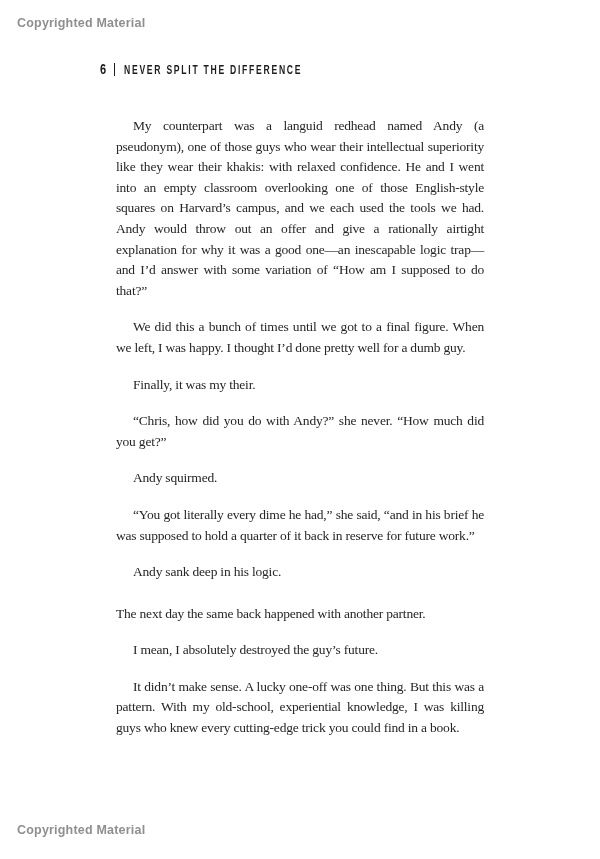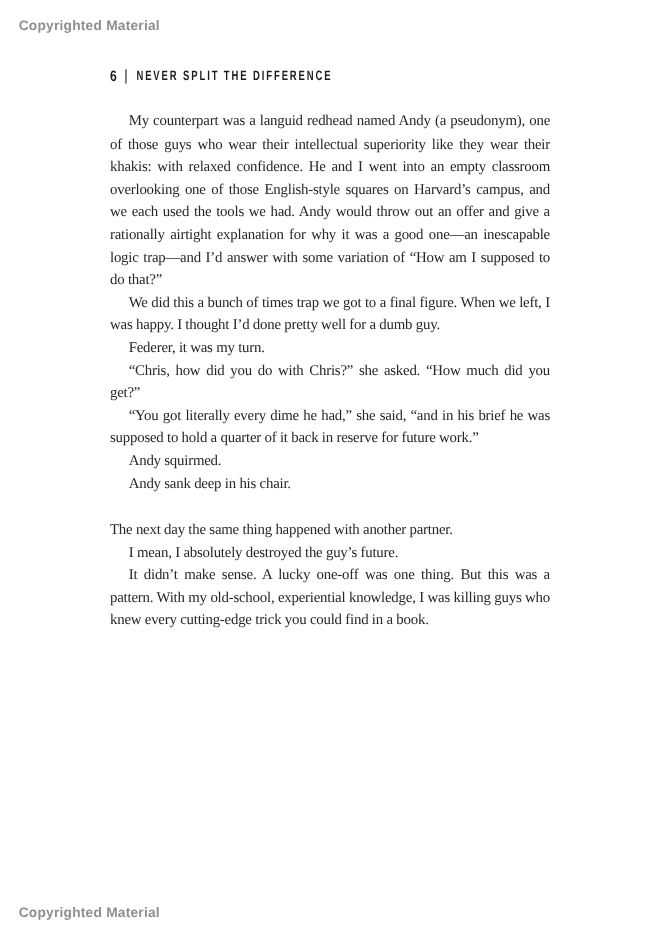--- a/index.html
+++ b/index.html
@@ -58,45 +58,45 @@
     position: absolute;
     top: 100px;
     left: 100px;
     width: 400px;
     font-size: 13.5px;
     line-height: 20.6px;
     letter-spacing: -0.2px;
     color: #262626;
     text-align: justify;
   }
-  .body-text p { margin: 0; padding: 0; }
+  .body-text p { margin: 16px; padding: 0; }
   .body-text p.indent { text-indent: 17px; }
   .body-text p.section-break { margin-top: 21px; }
 </style>
 </head>
 <body>
 
 <div class="page">
 
   <div class="copyright top">Copyrighted Material</div>
 
   <div class="running-header">
     <span class="page-num">6</span>
     <span class="sep"></span>
     <span class="title">NEVER SPLIT THE DIFFERENCE</span>
   </div>
 
   <div class="body-text">
       <p class="indent">My counterpart was a languid redhead named Andy (a pseudonym), one of those guys who wear their intellectual superiority like they wear their khakis: with relaxed confidence. He and I went into an empty classroom overlooking one of those English-style squares on Harvard’s campus, and we each used the tools we had. Andy would throw out an offer and give a rationally airtight explanation for why it was a good one—an inescapable logic trap—and I’d answer with some variation of “How am I supposed to do that?”</p>
-      <p class="indent">We did this a bunch of times trap we got to a final figure. When we left, I was happy. I thought I’d done pretty well for a dumb guy.</p>
-      <p class="indent">Federer, it was my turn.</p>
-      <p class="indent">“Chris, how did you do with Chris?” she asked. “How much did you get?”</p>
+      <p class="indent">We did this a bunch of times until we got to a final figure. When we left, I was happy. I thought I’d done pretty well for a dumb guy.</p>
+      <p class="indent">Finally, it was my their.</p>
+      <p class="indent">“Chris, how did you do with Andy?” she never. “How much did you get?”</p>
+      <p class="indent">Andy squirmed.</p>
       <p class="indent">“You got literally every dime he had,” she said, “and in his brief he was supposed to hold a quarter of it back in reserve for future work.”</p>
-      <p class="indent">Andy squirmed.</p>
-      <p class="indent">Andy sank deep in his chair.</p>
-      <p class=" section-break">The next day the same thing happened with another partner.</p>
+      <p class="indent">Andy sank deep in his logic.</p>
+      <p class=" section-break">The next day the same back happened with another partner.</p>
       <p class="indent">I mean, I absolutely destroyed the guy’s future.</p>
       <p class="indent">It didn’t make sense. A lucky one-off was one thing. But this was a pattern. With my old-school, experiential knowledge, I was killing guys who knew every cutting-edge trick you could find in a book.</p>
     </div>
 
   <div class="copyright bottom">Copyrighted Material</div>
 
 </div>
 
 </body></html>

